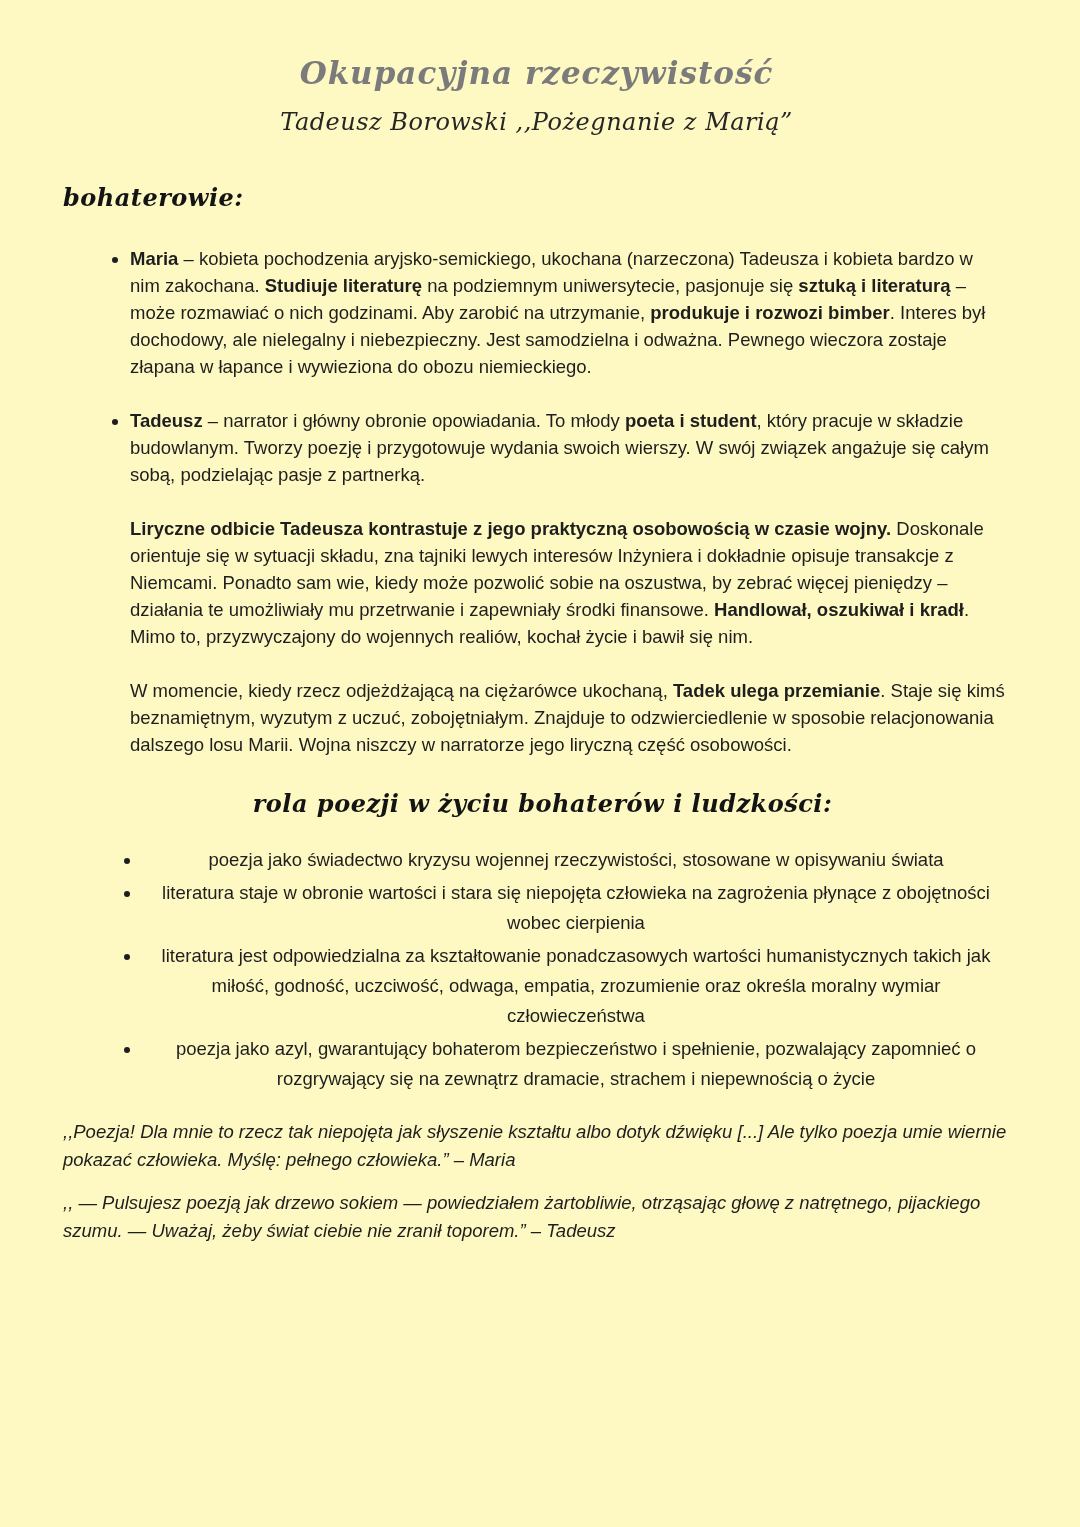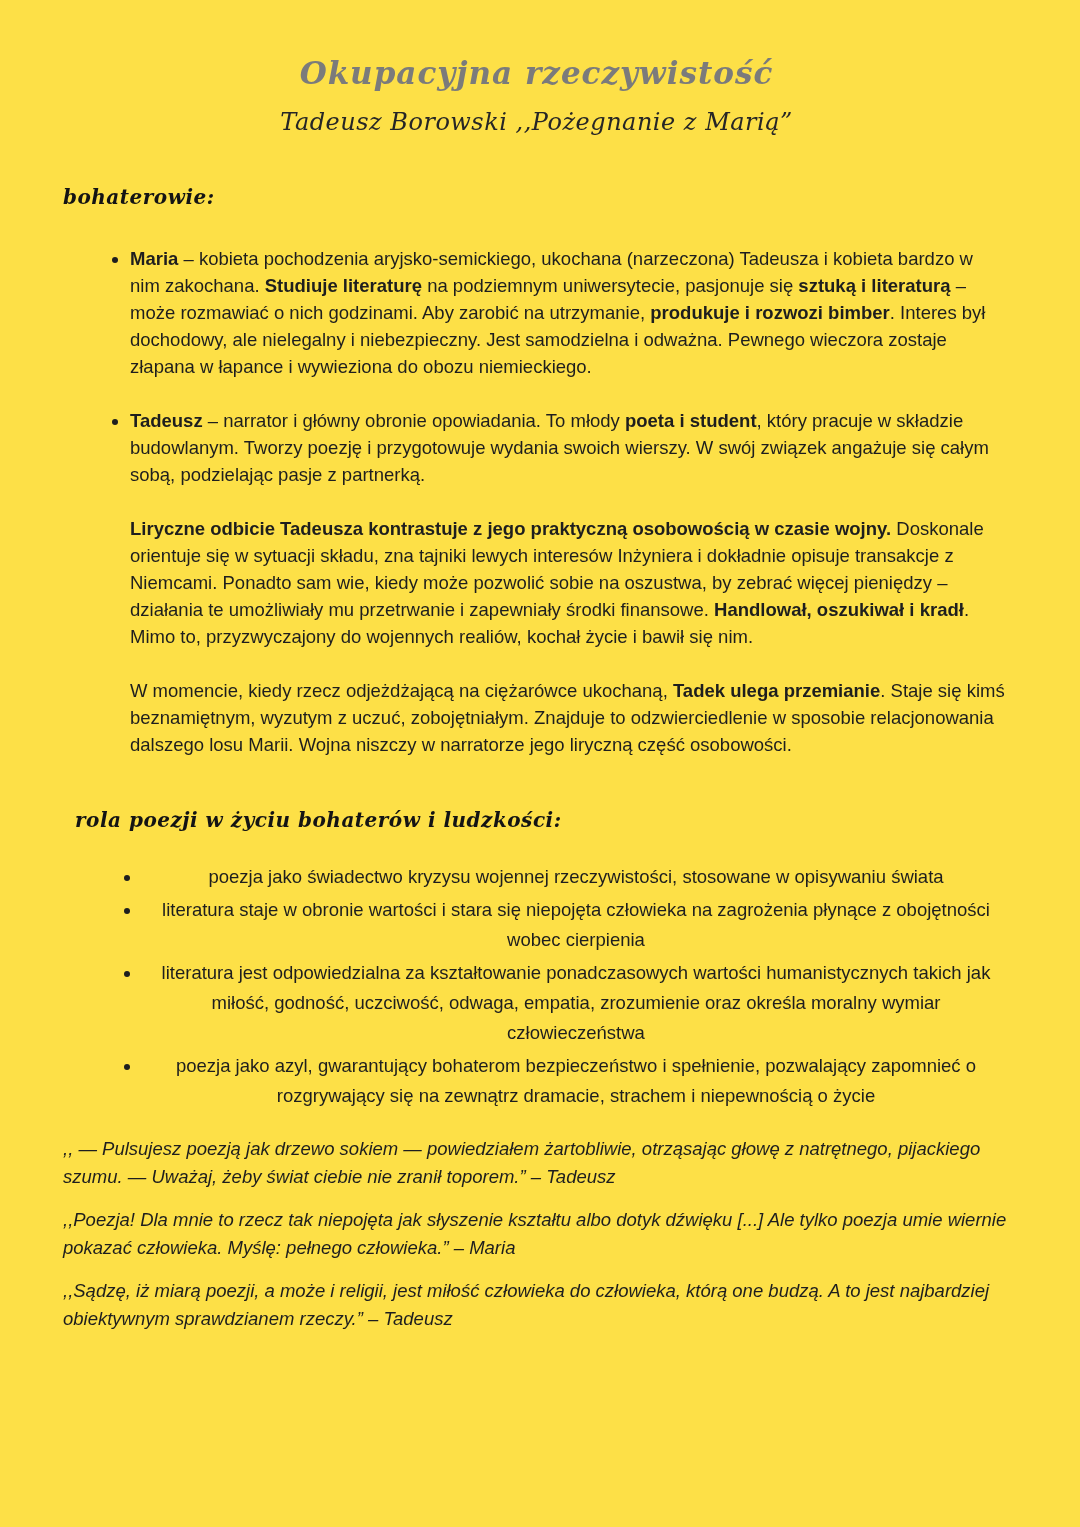--- a/index.html
+++ b/index.html
@@ -5,21 +5,21 @@
   html, body {
     margin: 0;
     padding: 0;
     background: #ffffff;
   }
   .page {
     position: relative;
     width: 1080px;
     height: 1527px;
     box-sizing: border-box;
-    background: #fde047;
+    background: #fef9c3;
     padding: 54px 70px 0 63px;
     font-family: "Liberation Sans", sans-serif;
     font-size: 18.5px;
     line-height: 27px;
     color: #1e1e1e;
     overflow: hidden;
   }
   .doc-title {
     margin: 0;
     text-align: center;
@@ -40,27 +40,27 @@
     font-size: 24px;
     line-height: 31px;
     letter-spacing: 0.5px;
     color: #262626;
   }
   .section-heading {
     margin: 0;
     font-family: "DejaVu Serif", serif;
     font-style: italic;
     font-weight: 700;
-    font-size: 20px;
+    font-size: 24px;
     line-height: 31px;
     letter-spacing: 0.5px;
     color: #141414;
   }
   .heading-heroes { margin-top: 44px; }
-  .heading-roles  { margin-top: 47px; margin-left: 12px; }
+  .heading-roles  { margin-top: 30px; margin-left: 12px; text-align: center; }
   ul.heroes-list {
     margin: 32px 0 0 0;
     padding-left: 67px;
   }
   ul.heroes-list > li {
     margin-bottom: 27px;
     padding-right: 4px;
   }
   .indent-para {
     margin: 27px 0 0 67px;
@@ -109,18 +109,17 @@
   <h3 class="section-heading heading-roles">rola poezji w życiu bohaterów i ludzkości:</h3>
 
   <ul class="roles-list">
     <li>poezja jako świadectwo kryzysu wojennej rzeczywistości, stosowane w opisywaniu świata</li>
     <li>literatura staje w obronie wartości i stara się niepojęta człowieka na zagrożenia płynące z obojętności wobec cierpienia</li>
     <li>literatura jest odpowiedzialna za kształtowanie ponadczasowych wartości humanistycznych takich jak miłość, godność, uczciwość, odwaga, empatia, zrozumienie oraz określa moralny wymiar człowieczeństwa</li>
     <li>poezja jako azyl, gwarantujący bohaterom bezpieczeństwo i spełnienie, pozwalający zapomnieć o rozgrywający się na zewnątrz dramacie, strachem i niepewnością o życie</li>
   </ul>
 
   <div class="quotes">
+    <p class="quote">,,Poezja! Dla mnie to rzecz tak niepojęta jak słyszenie kształtu albo dotyk dźwięku [...] Ale tylko poezja umie wiernie pokazać człowieka. Myślę: pełnego człowieka.” – Maria</p>
     <p class="quote">,, — Pulsujesz poezją jak drzewo sokiem — powiedziałem żartobliwie, otrząsając głowę z natrętnego, pijackiego szumu. — Uważaj, żeby świat ciebie nie zranił toporem.” – Tadeusz</p>
-    <p class="quote">,,Poezja! Dla mnie to rzecz tak niepojęta jak słyszenie kształtu albo dotyk dźwięku [...] Ale tylko poezja umie wiernie pokazać człowieka. Myślę: pełnego człowieka.” – Maria</p>
-    <p class="quote">,,Sądzę, iż miarą poezji, a może i religii, jest miłość człowieka do człowieka, którą one budzą. A to jest najbardziej obiektywnym sprawdzianem rzeczy.” – Tadeusz</p>
   </div>
 
 </div>
 
 </body></html>

